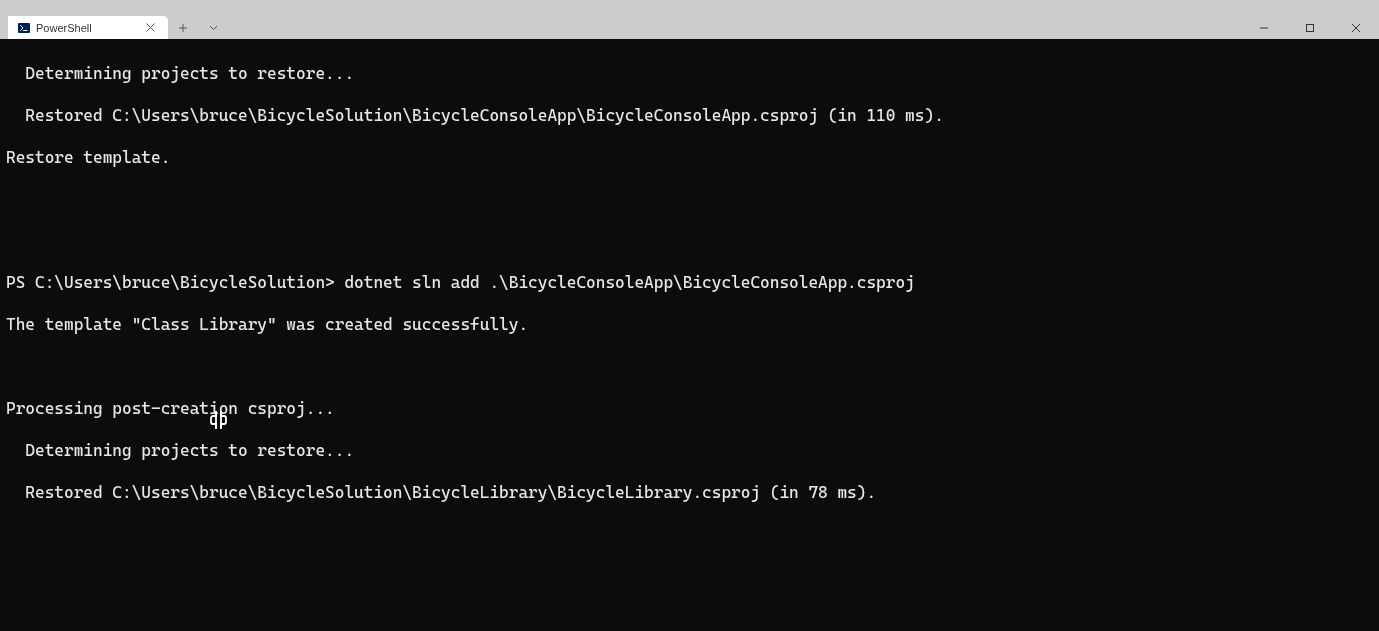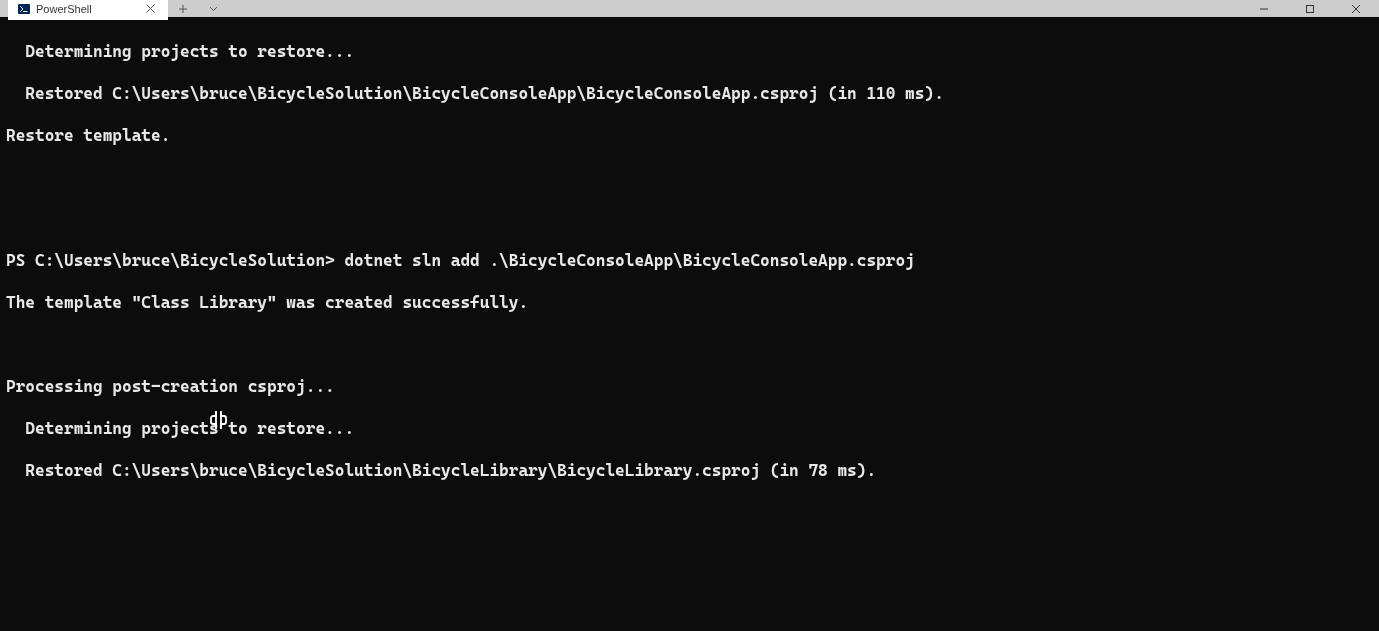--- a/index.html
+++ b/index.html
@@ -6,24 +6,24 @@
 body {
   width: 1379px;
   height: 631px;
   background: #0c0c0c;
   font-family: Consolas, 'Cascadia Mono', monospace;
   font-size: 16.5px;
   color: #e8e8e8;
   overflow: hidden;
 }
 .titlebar {
-  height: 17px;
+  height: 39px;
   background: #cccccc;
   display: flex;
-  align-items: center;
+  align-items: flex-end;
 }
 .tab {
   background: #ffffff;
   height: 23px;
   width: 160px;
   display: flex;
   align-items: center;
   padding: 0 10px;
   font-family: 'Segoe UI', sans-serif;
   font-size: 11px;
@@ -77,21 +77,21 @@
   align-items: center;
   justify-content: center;
   cursor: pointer;
   color: #333;
 }
 .terminal {
   padding: 4px 6px;
   line-height: 1.27;
   white-space: pre;
 }
-.line { white-space: pre; font-weight: bold; }
+.line { white-space: pre; }
 .mouse-cursor {
   position: absolute;
   left: 210px;
   top: 410px;
   pointer-events: none;
 }
 </style>
 </head>
 <body>
 

